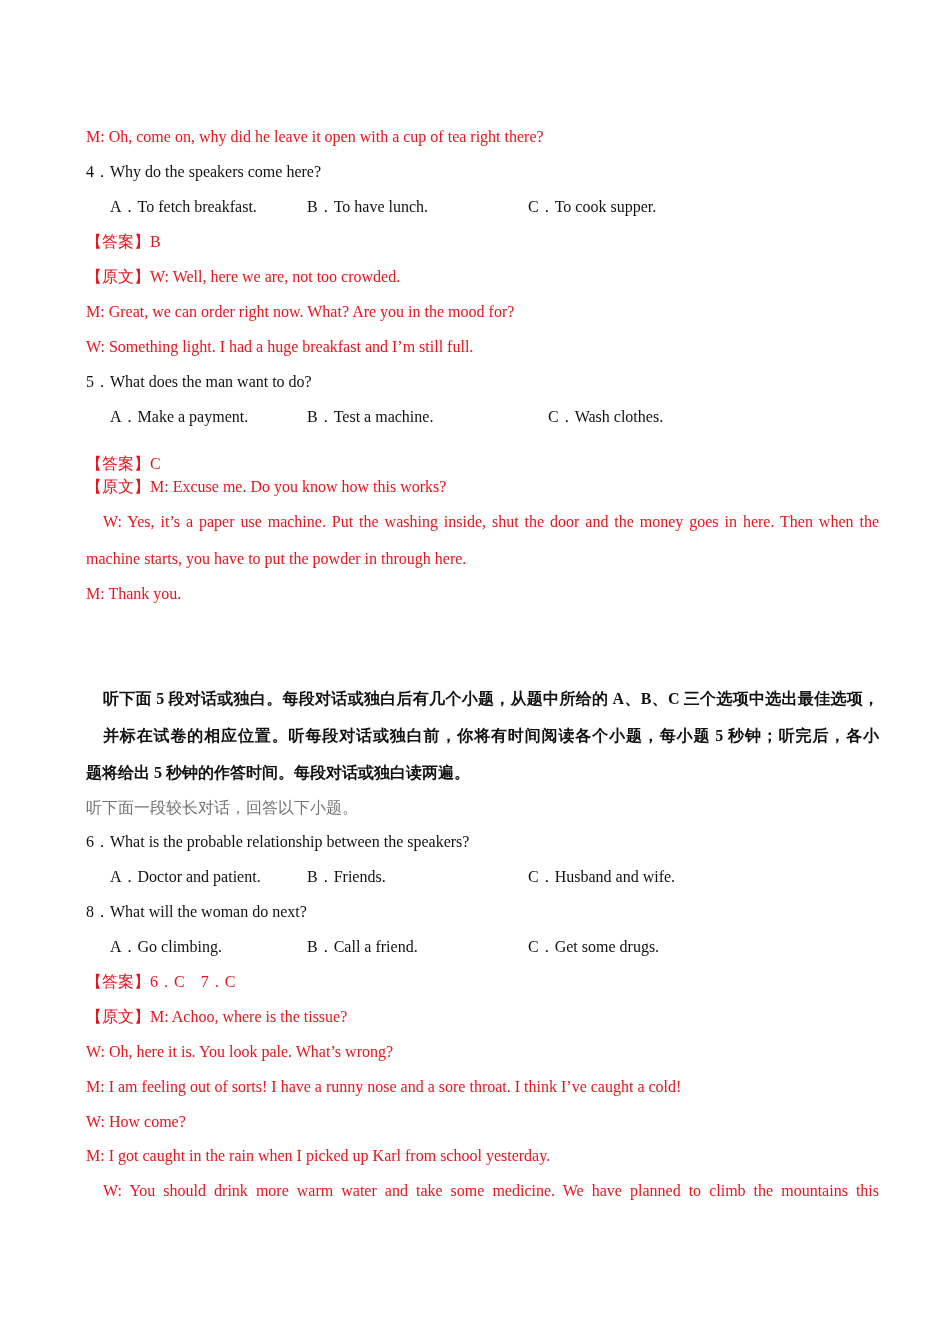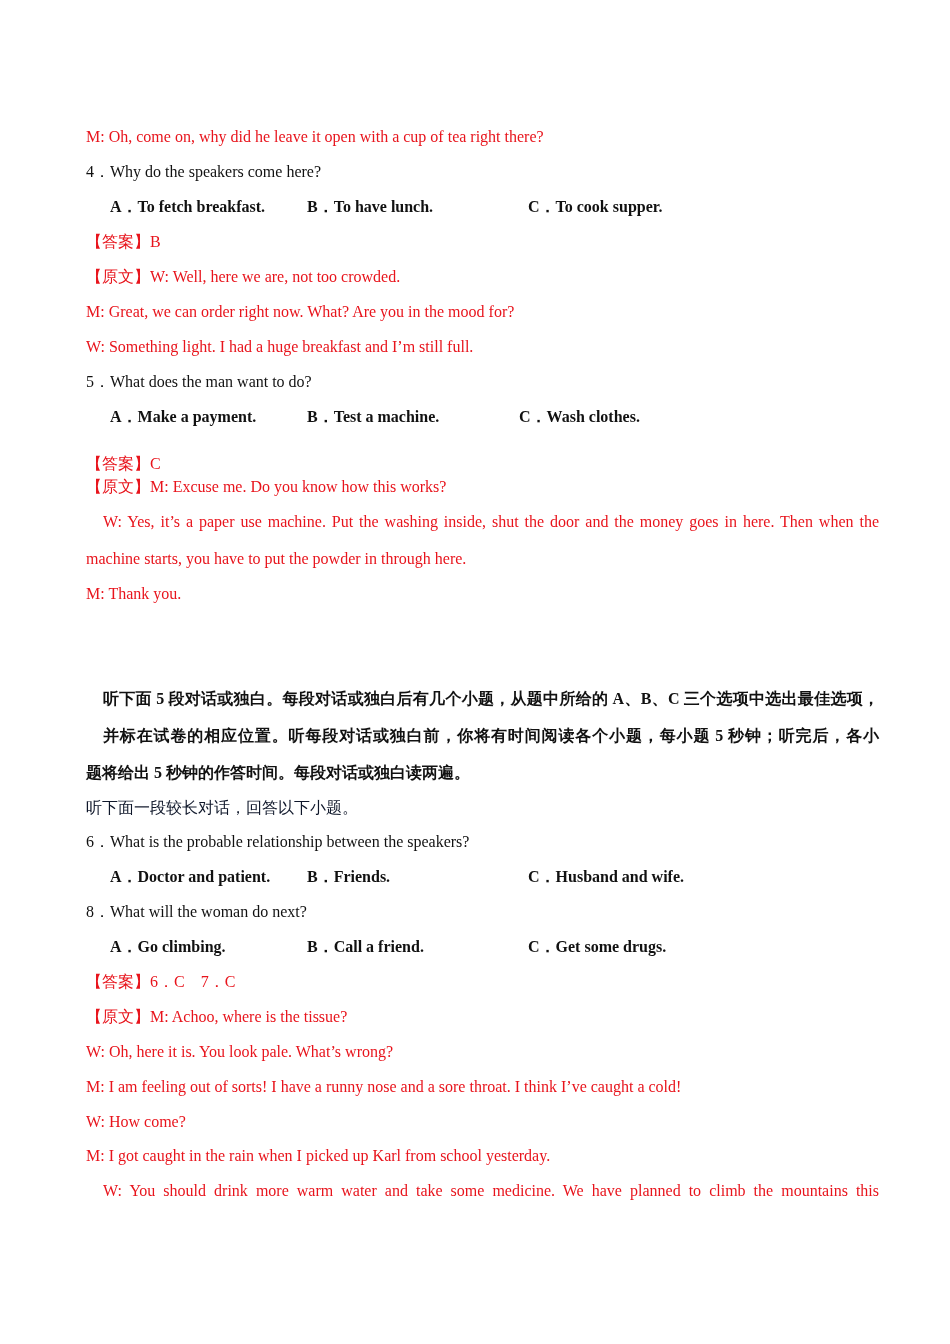--- a/index.html
+++ b/index.html
@@ -1,23 +1,23 @@
 <!DOCTYPE html>
 <html><head>
 <meta charset="utf-8">
 <style>
   html, body { margin: 0; padding: 0; background: #ffffff; }
   body { width: 950px; height: 1344px; position: relative; overflow: hidden;
          font-family: "Liberation Serif", "DejaVu Serif", serif; font-size: 16px; color: #111111; }
   .page { position: absolute; left: 0; top: 0; width: 950px; height: 1344px; }
   .line { position: absolute; left: 86px; white-space: nowrap; line-height: 20px; }
   .red { color: #e8141c; }
-  .grey { color: #0f172a; text-align: center; }
+  .grey { color: #737373; text-align: center; }
   .bold { font-weight: bold; }
-  .opt { position: absolute; white-space: nowrap; line-height: 20px; font-weight: bold; }
+  .opt { position: absolute; white-space: nowrap; line-height: 20px; }
   .justify { width: 776px; text-align: justify; text-align-last: justify; white-space: normal; margin-left: 17px; }
 </style>
 </head>
 <body>
 
 <div class="page">
 
   <div class="line red" style="top:127px">M: Oh, come on, why did he leave it open with a cup of tea right there?</div>
 
   <div class="line" style="top:162px">4．Why do the speakers come here?</div>
@@ -25,21 +25,21 @@
   <div class="opt" style="top:197px;left:307px">B．To have lunch.</div>
   <div class="opt" style="top:197px;left:528px">C．To cook supper.</div>
   <div class="line red" style="top:232px">【答案】B</div>
   <div class="line red" style="top:267px">【原文】W: Well, here we are, not too crowded.</div>
   <div class="line red" style="top:302px">M: Great, we can order right now. What? Are you in the mood for?</div>
   <div class="line red" style="top:337px">W: Something light. I had a huge breakfast and I’m still full.</div>
 
   <div class="line" style="top:372px">5．What does the man want to do?</div>
   <div class="opt" style="top:407px;left:110px">A．Make a payment.</div>
   <div class="opt" style="top:407px;left:307px">B．Test a machine.</div>
-  <div class="opt" style="top:407px;left:519px">C．Wash clothes.</div>
+  <div class="opt" style="top:407px;left:548px">C．Wash clothes.</div>
   <div class="line red" style="top:454px">【答案】C</div>
   <div class="line red" style="top:477px">【原文】M: Excuse me. Do you know how this works?</div>
   <div class="line red justify" style="top:512px">W: Yes, it’s a paper use machine. Put the washing inside, shut the door and the money goes in here. Then when the</div>
   <div class="line red" style="top:549px">machine starts, you have to put the powder in through here.</div>
   <div class="line red" style="top:584px">M: Thank you.</div>
 
   <div class="line bold justify" style="top:689px">听下面 5 段对话或独白。每段对话或独白后有几个小题，从题中所给的 A、B、C 三个选项中选出最佳选项，</div>
   <div class="line bold justify" style="top:726px">并标在试卷的相应位置。听每段对话或独白前，你将有时间阅读各个小题，每小题 5 秒钟；听完后，各小</div>
   <div class="line bold" style="top:763px">题将给出 5 秒钟的作答时间。每段对话或独白读两遍。</div>
   <div class="line grey" style="top:798px">听下面一段较长对话，回答以下小题。</div>

